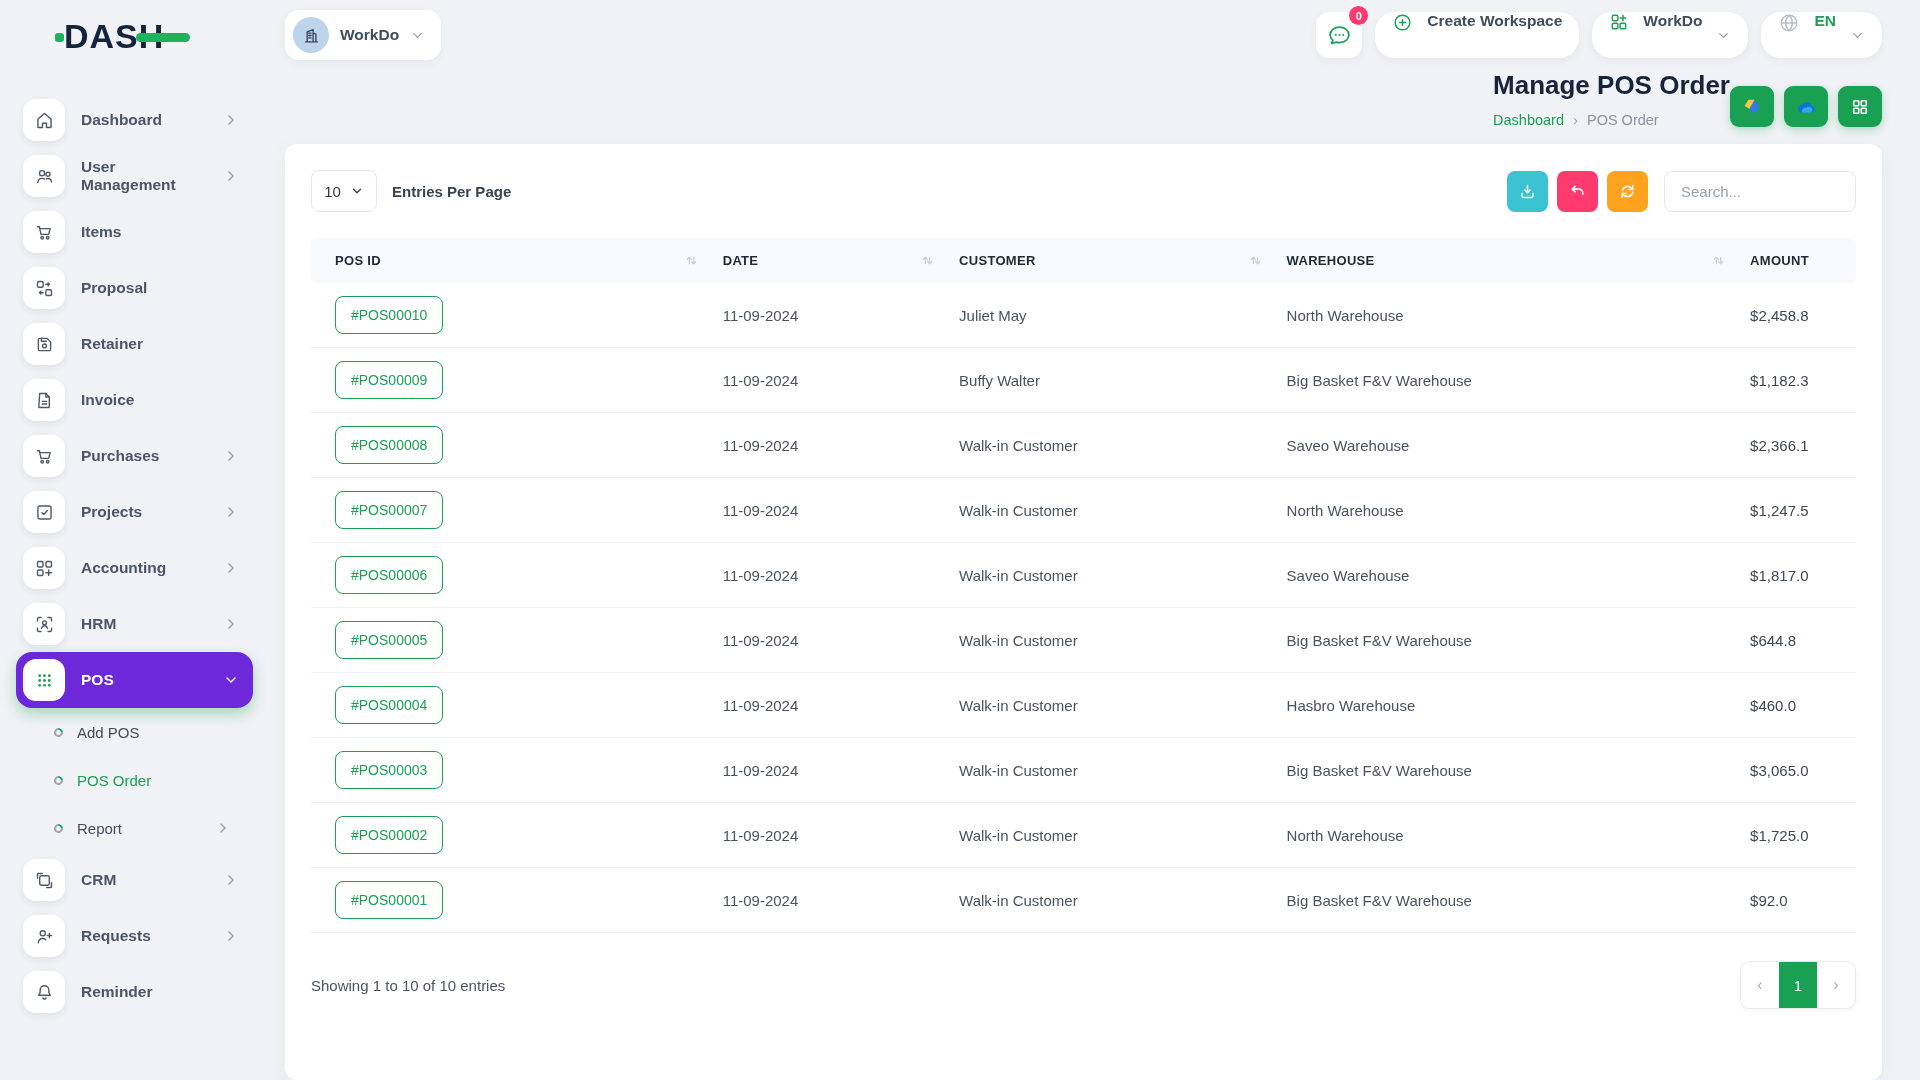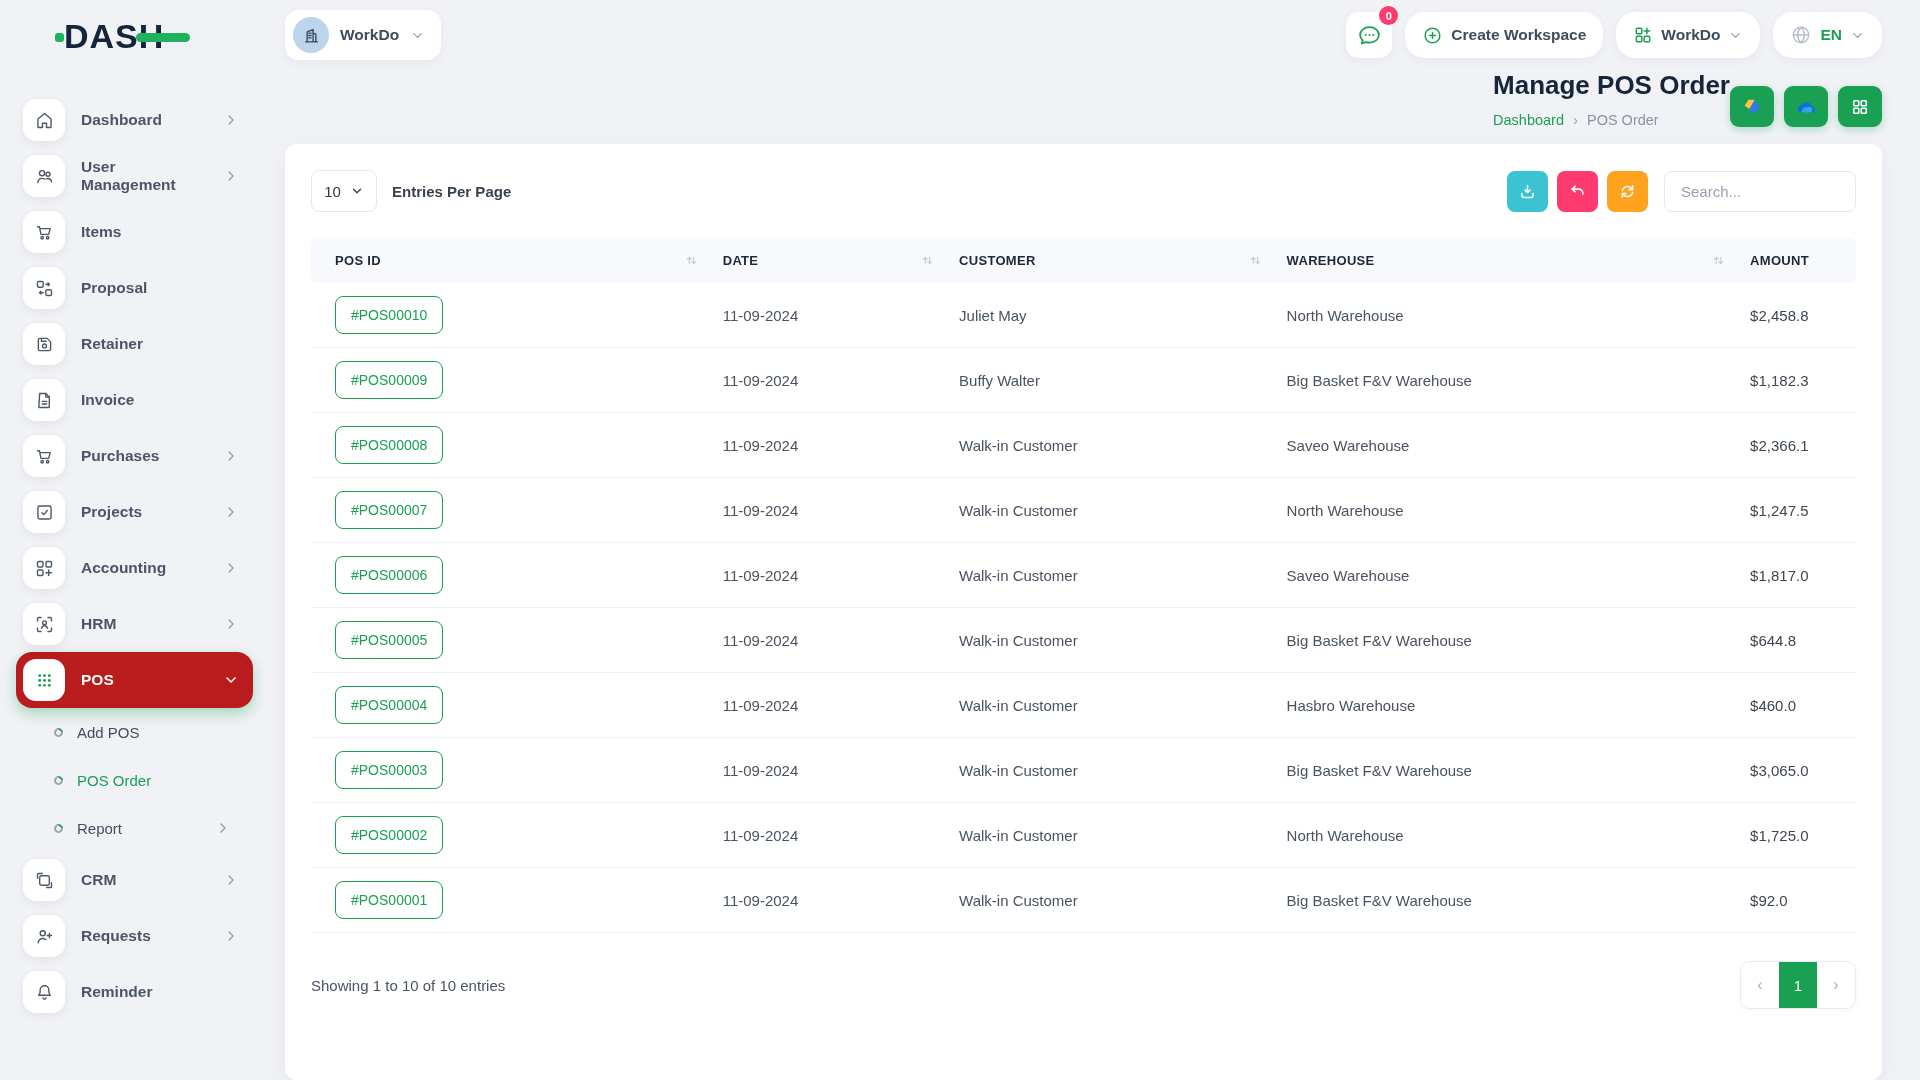--- a/index.html
+++ b/index.html
@@ -16,40 +16,40 @@
   .logo { height:72px; display:flex; align-items:center; padding-left:64px; position:relative; }
   .logo-text { font-size:34px; font-weight:800; color:#14243a; letter-spacing:1px; }
   .logo-dot { position:absolute; left:55px; top:33px; width:9px; height:9px; border-radius:3px; background:#1fb25e; }
   .logo-bar { position:absolute; left:136px; top:33px; width:54px; height:9px; border-radius:5px; background:#1fb25e; }
   .menu { padding:20px 12px 0 16px; }
   .menu-item { display:flex; align-items:center; height:56px; gap:16px; padding:0 14px 0 7px; border-radius:16px; cursor:pointer; }
   .tile { width:42px; height:42px; flex:0 0 42px; border-radius:13px; background:#fff; box-shadow:0 3px 8px rgba(30,40,60,.07); display:flex; align-items:center; justify-content:center; color:#4d5869; }
   .mlabel { flex:1; font-size:15.5px; font-weight:600; color:#4c5567; }
   .chev { display:flex; align-items:center; color:#98a1b0; }
   .chev.down svg { transform:rotate(90deg); }
-  .menu-item.active { background:#b91c1c; box-shadow:0 6px 14px rgba(26,160,83,.35); }
+  .menu-item.active { background:#6d28d9; box-shadow:0 6px 14px rgba(26,160,83,.35); }
   .menu-item.active .tile { color:#1aa053; box-shadow:none; }
   .menu-item.active .mlabel { color:#fff; }
   .menu-item.active .chev { color:#fff; }
   .submenu-item { display:flex; align-items:center; height:48px; gap:14px; padding:0 22px 0 38px; cursor:pointer; }
   .bullet { width:9px; height:9px; flex:0 0 9px; border-radius:50%; border:2px solid #9aa3b2; border-top-color:#1aa053; transform:rotate(40deg); }
   .slabel { flex:1; font-size:15px; color:#434d5c; }
   .submenu-item.active .slabel { color:#1aa053; }
 
   
   .main { flex:1; display:flex; flex-direction:column; padding:0 38px 0 20px; min-width:0; }
 
   .topbar { height:70px; display:flex; align-items:center; justify-content:space-between; }
   .ws-pill { display:flex; align-items:center; gap:11px; background:#fff; border-radius:14px; padding:7px 16px 7px 8px; box-shadow:0 3px 10px rgba(20,30,50,.05); cursor:pointer; }
   .ws-avatar { width:36px; height:36px; border-radius:50%; background:#bcd4ec; display:flex; align-items:center; justify-content:center; }
   .ws-name { font-size:15.5px; font-weight:600; color:#3e4c5e; }
   .topbar-right { display:flex; align-items:center; gap:13px; }
   .icon-pill { position:relative; width:46px; height:46px; border:none; background:#fff; border-radius:13px; display:flex; align-items:center; justify-content:center; cursor:pointer; box-shadow:0 3px 10px rgba(20,30,50,.05); }
   .badge { position:absolute; top:-6px; right:-6px; min-width:19px; height:19px; padding:0 5px; border-radius:10px; background:#ff3a6e; color:#fff; font-size:11px; font-weight:700; display:flex; align-items:center; justify-content:center; }
-  .pill { display:flex; align-items:center; gap:8px; height:46px; padding:0 17px; background:#fff; border:none; border-radius:20px; font-family:inherit; font-size:15.5px; font-weight:600; color:#3e4c5e; cursor:pointer; box-shadow:0 3px 10px rgba(20,30,50,.05); }
+  .pill { display:flex; gap:14px; height:46px; padding:0 17px; background:#fff; border:none; border-radius:20px; font-family:inherit; font-size:15.5px; font-weight:600; color:#3e4c5e; cursor:pointer; box-shadow:0 3px 10px rgba(20,30,50,.05); }
   .pill .lang { color:#1aa053; }
 
   .page-head { display:flex; justify-content:flex-end; }
   h1 { font-size:26px; font-weight:700; color:#16253b; }
   .breadcrumb { margin-top:10px; font-size:14.5px; display:flex; align-items:center; gap:9px; }
   .breadcrumb a { color:#1aa053; text-decoration:none; cursor:pointer; }
   .crumb-sep { color:#9aa2b1; font-size:15px; }
   .crumb-cur { color:#8a93a3; }
   .quick-actions { display:flex; gap:10px; margin-top:16px; }
   .qa { width:44px; height:41px; border:none; border-radius:9px; background:#1aa053; display:flex; align-items:center; justify-content:center; cursor:pointer; box-shadow:0 3px 8px rgba(26,160,83,.3); }

